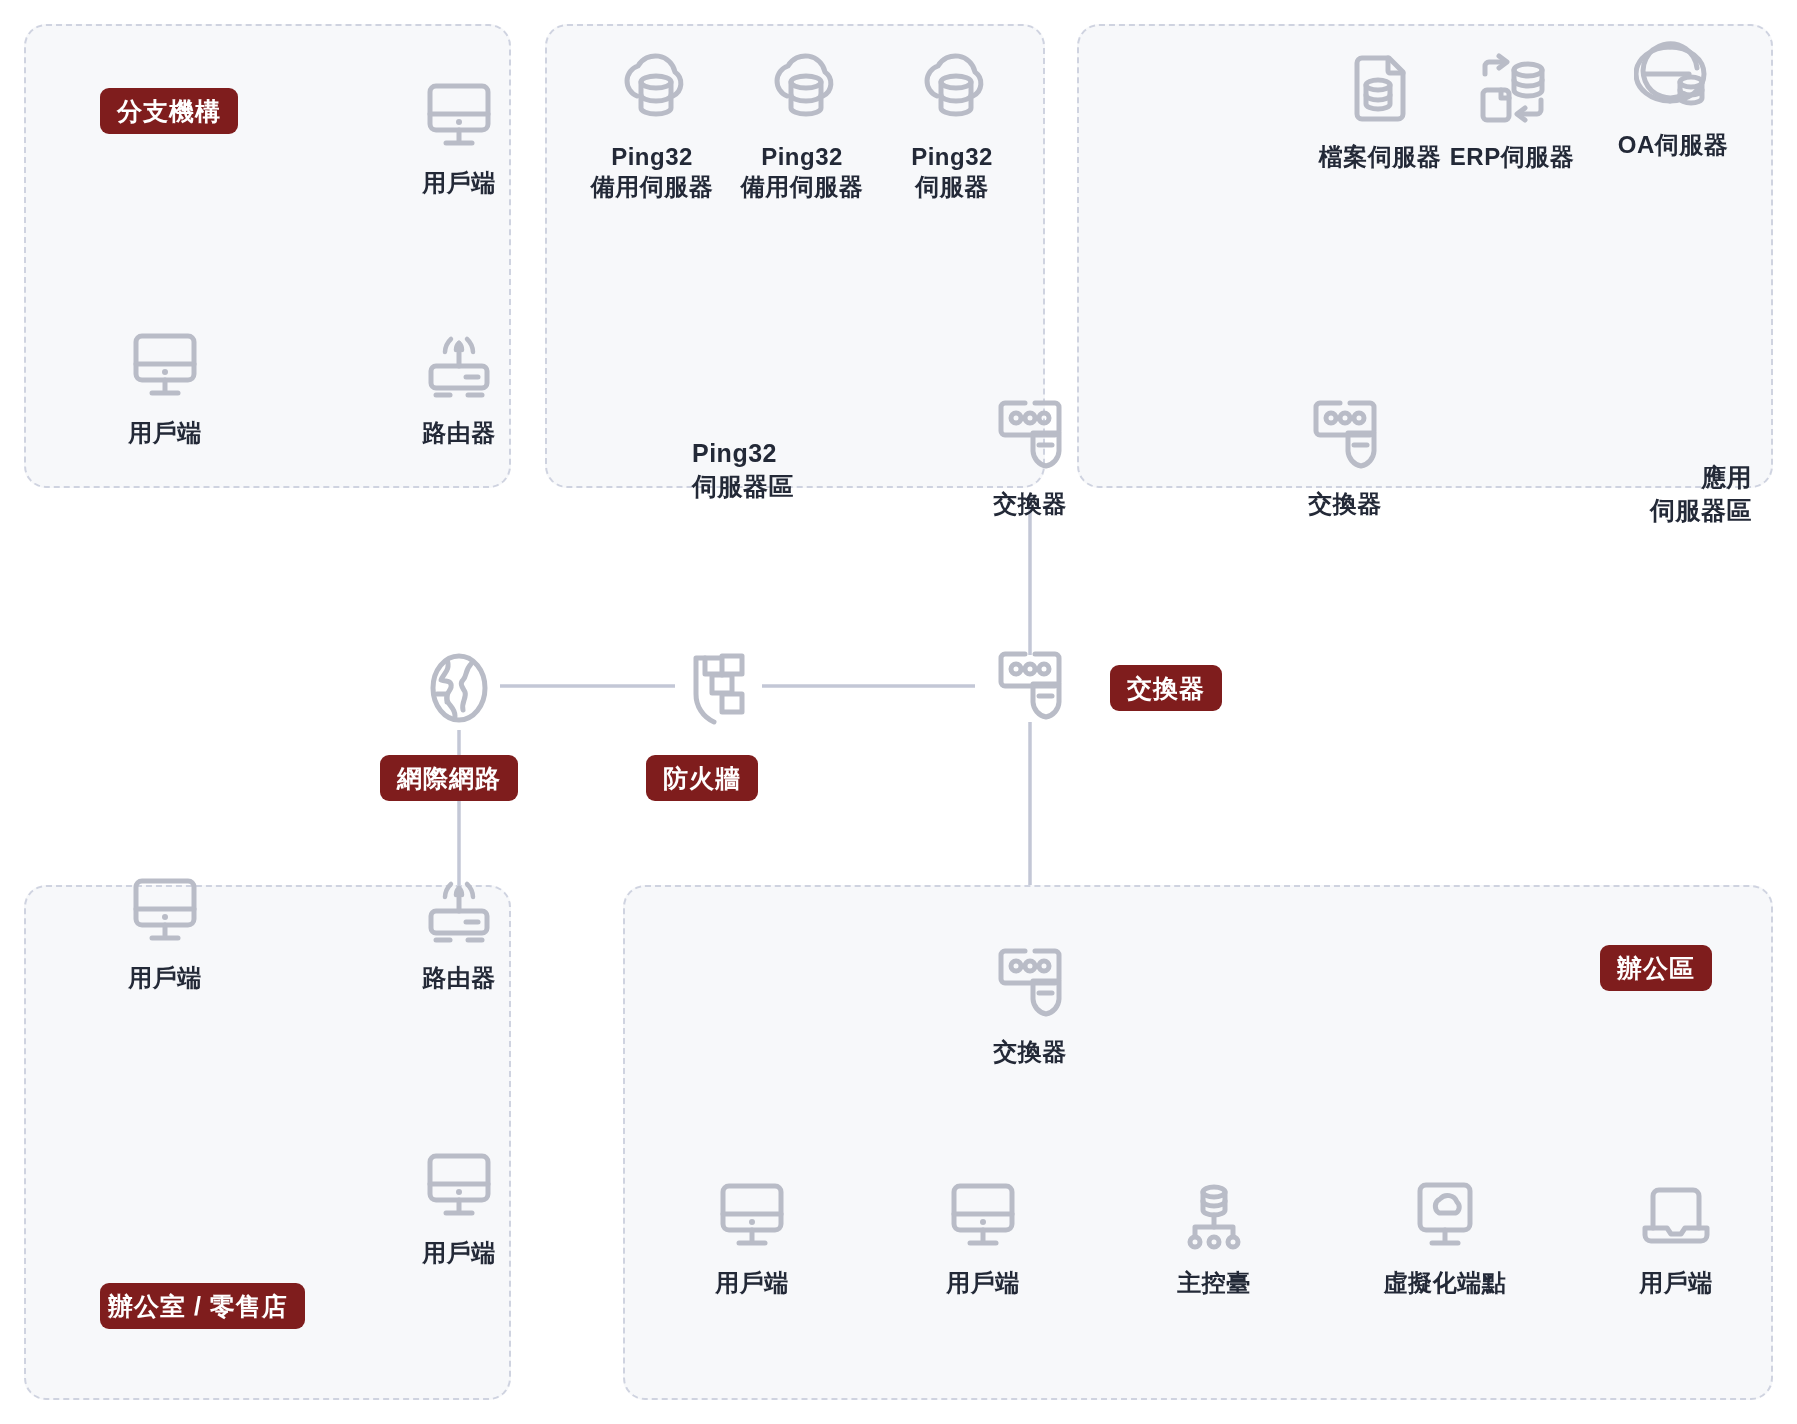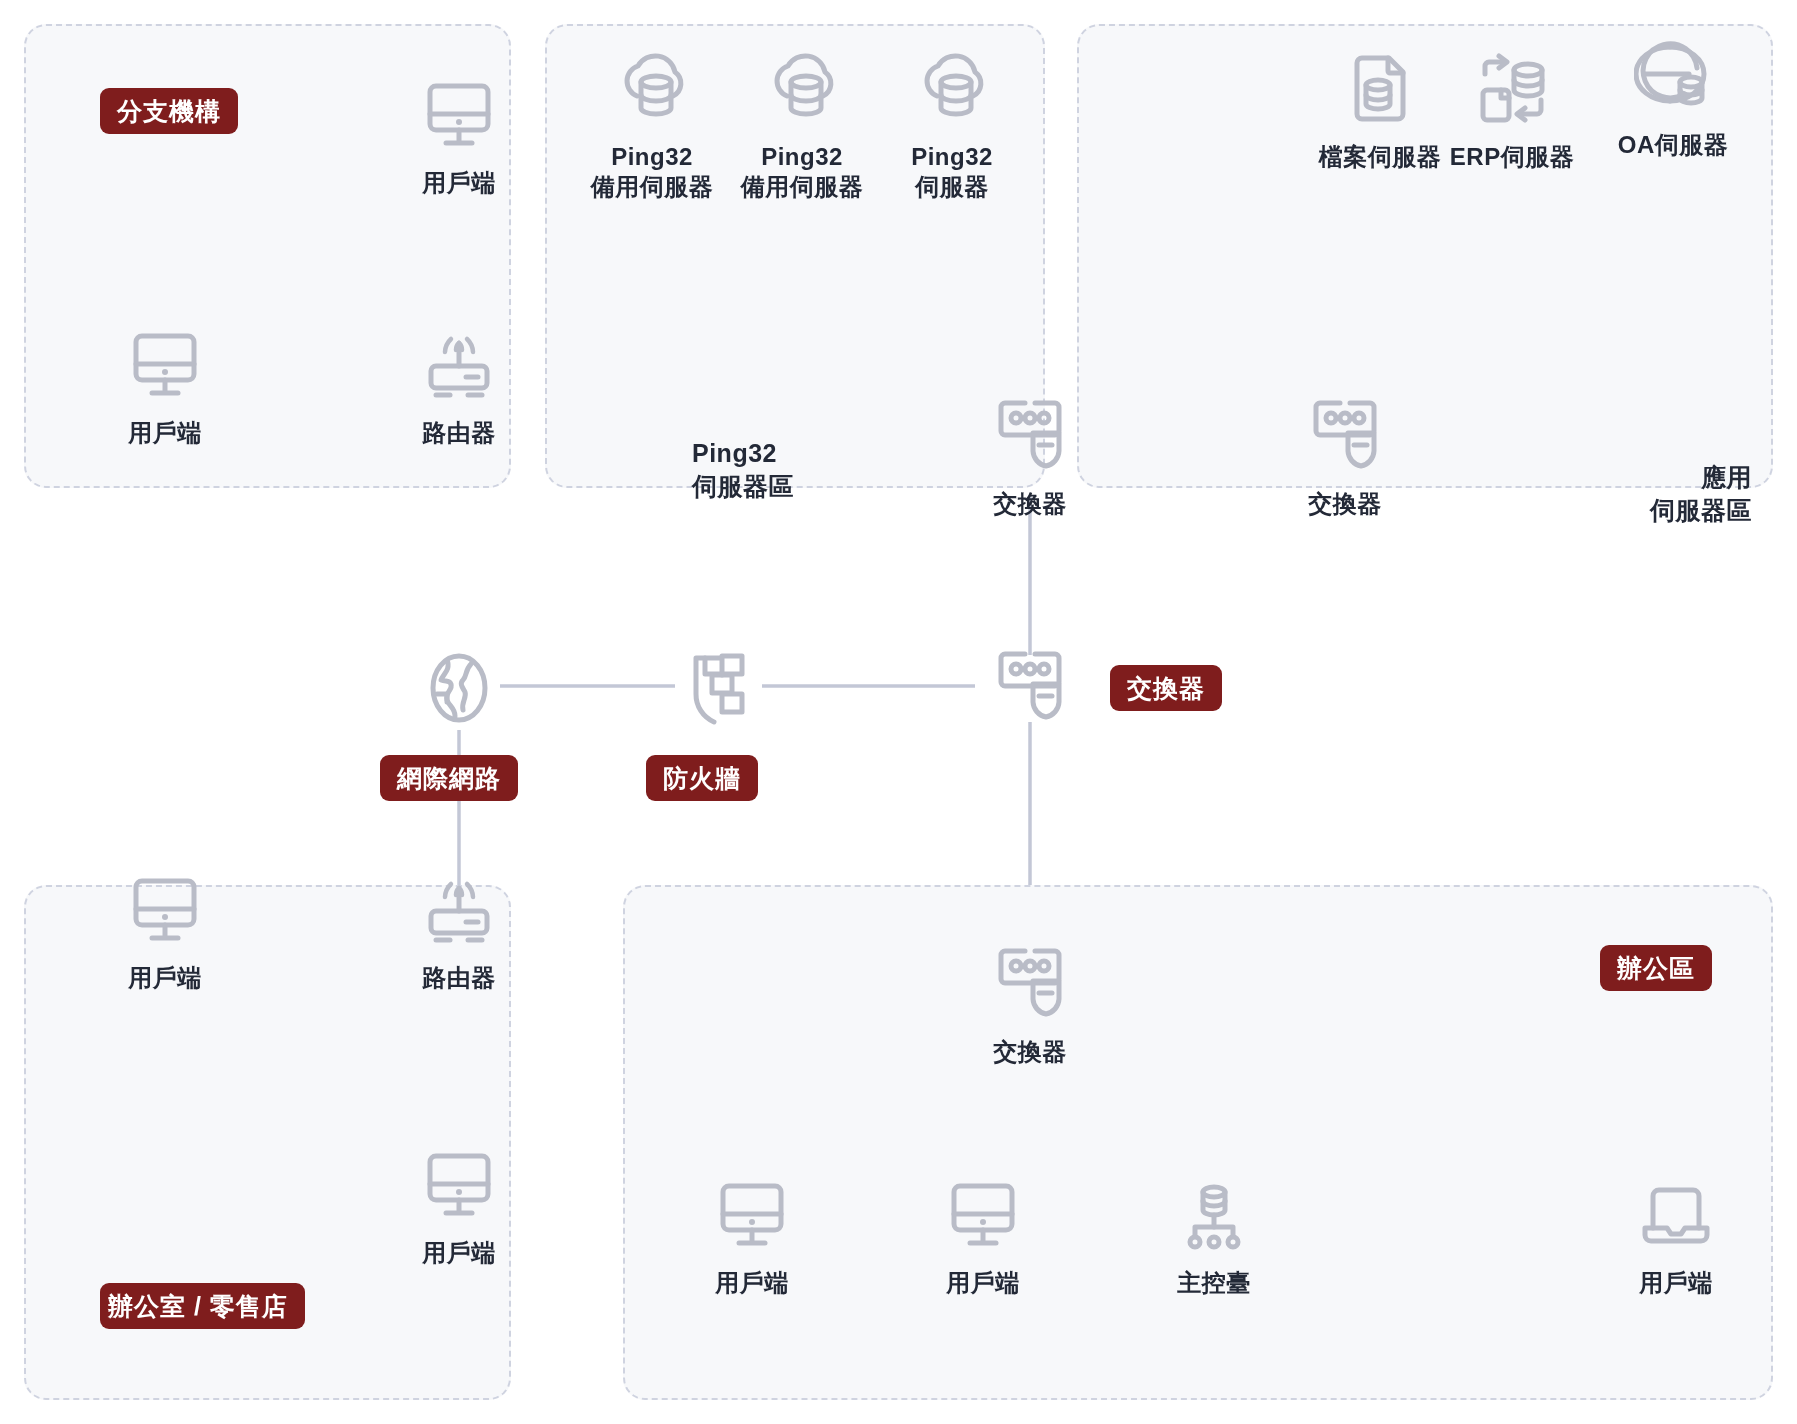--- a/index.html
+++ b/index.html
@@ -457,20 +457,31 @@
         <line class="icon-stroke" x1="37" y1="35" x2="37" y2="47"></line>
         <path class="icon-stroke" d="M18 56 V47 H56 V56"></path>
         <circle class="icon-stroke" cx="18" cy="62" r="5"></circle>
         <circle class="icon-stroke" cx="37" cy="62" r="5"></circle>
         <circle class="icon-stroke" cx="56" cy="62" r="5"></circle>
       </svg>
     </span>
     <span class="caption">主控臺</span>
   </div>
 
+  <div class="node" style="left:1370px; top:1180px;">
+    <span class="glyph">
+      <svg width="74" height="72" viewBox="0 0 74 72">
+        <rect class="icon-stroke" x="12" y="5" width="50" height="45" rx="6"></rect>
+        <path class="icon-stroke" d="M31 33 A8 8 0 0 1 32 19 A10 10 0 0 1 49 22 A7 7 0 0 1 48 33 Z"></path>
+        <line class="icon-stroke" x1="37" y1="50" x2="37" y2="62"></line>
+        <line class="icon-stroke" x1="24" y1="63" x2="50" y2="63"></line>
+      </svg>
+    </span>
+    <span class="caption">虛擬化端點</span>
+  </div>
 
   <div class="node" style="left:1601px; top:1180px;">
     <span class="glyph">
       <svg width="74" height="72" viewBox="0 0 74 72">
         <path class="icon-stroke" d="M14 48 V16 A6 6 0 0 1 20 10 H54 A6 6 0 0 1 60 16 V48"></path>
         <path class="icon-stroke" d="M6 48 H28 L32 54 H42 L46 48 H68 V55 A6 6 0 0 1 62 61 H12 A6 6 0 0 1 6 55 Z"></path>
       </svg>
     </span>
     <span class="caption">用戶端</span>
   </div>

